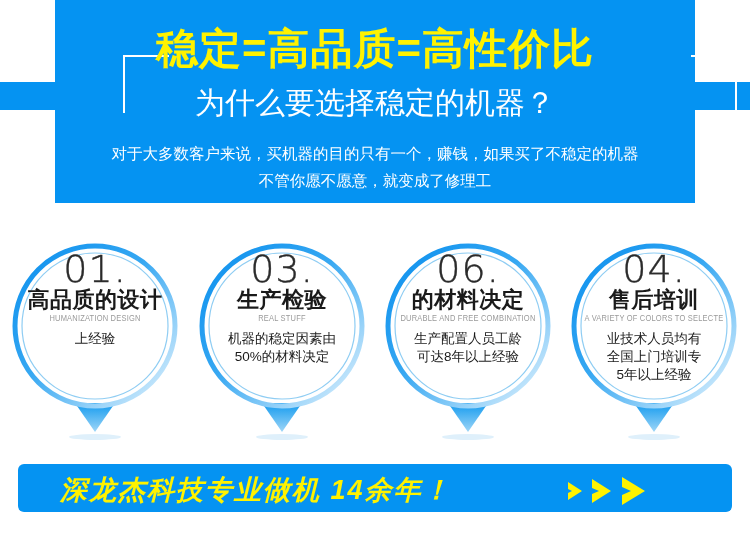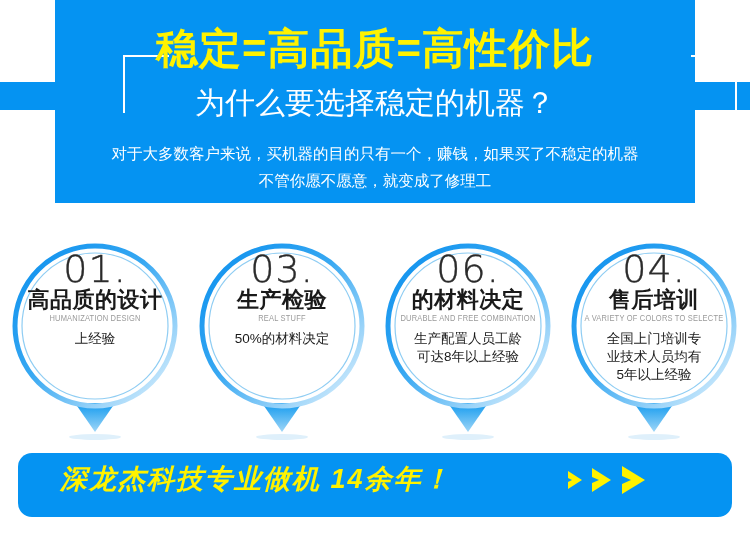--- a/index.html
+++ b/index.html
@@ -191,25 +191,25 @@
     color: #1a1a1a;
     text-align: center;
     width: 132px;
   }
   .card-desc .line { display: block; }
 
   
   .bottom-banner {
     position: absolute;
     left: 18px;
-    top: 453px;
+    top: 464px;
     width: 714px;
-    height: 64px;
+    height: 48px;
     background: #0593f2;
-    border-radius: 14px;
+    border-radius: 6px;
   }
   .banner-text {
     position: absolute;
     left: 42px;
     top: 10px;
     color: #fff200;
     font-size: 27px;
     font-weight: bold;
     font-style: italic;
     letter-spacing: 2px;
@@ -295,20 +295,21 @@
           <circle cx="86" cy="86" r="80" fill="none" stroke="url(#g1)" stroke-width="5"></circle>
           <circle cx="86" cy="86" r="73" fill="none" stroke="#8fcdf3" stroke-width="1.2"></circle>
           <ellipse cx="86" cy="197" rx="26" ry="3" fill="#dff0fb"></ellipse>
         </svg>
       </div>
       <div class="card-inner">
         <div class="card-num">03.</div>
         <div class="card-title">生产检验</div>
         <div class="card-en">REAL STUFF</div>
         <div class="card-desc">
+          <span class="line">机器的稳定因素由</span>
           <span class="line">50%的材料决定</span>
           <span class="line"></span>
         </div>
       </div>
     </div>
 
     <div class="card card-2">
       <div class="ring-wrap">
         <svg width="172" height="200" viewBox="0 0 172 200">
           <defs>
@@ -358,22 +359,22 @@
           <circle cx="86" cy="86" r="80" fill="none" stroke="url(#g3)" stroke-width="5"></circle>
           <circle cx="86" cy="86" r="73" fill="none" stroke="#8fcdf3" stroke-width="1.2"></circle>
           <ellipse cx="86" cy="197" rx="26" ry="3" fill="#dff0fb"></ellipse>
         </svg>
       </div>
       <div class="card-inner">
         <div class="card-num">04.</div>
         <div class="card-title">售后培训</div>
         <div class="card-en">A VARIETY OF COLORS TO SELECTE</div>
         <div class="card-desc">
+          <span class="line">业技术人员均有</span>
           <span class="line">全国上门培训专</span>
-          <span class="line">业技术人员均有</span>
           <span class="line">5年以上经验</span>
         </div>
       </div>
     </div>
 
   </div>
 
   <div class="bottom-banner">
     <div class="banner-text">深龙杰科技专业做机 14余年！</div>
     <div class="banner-chevrons">

